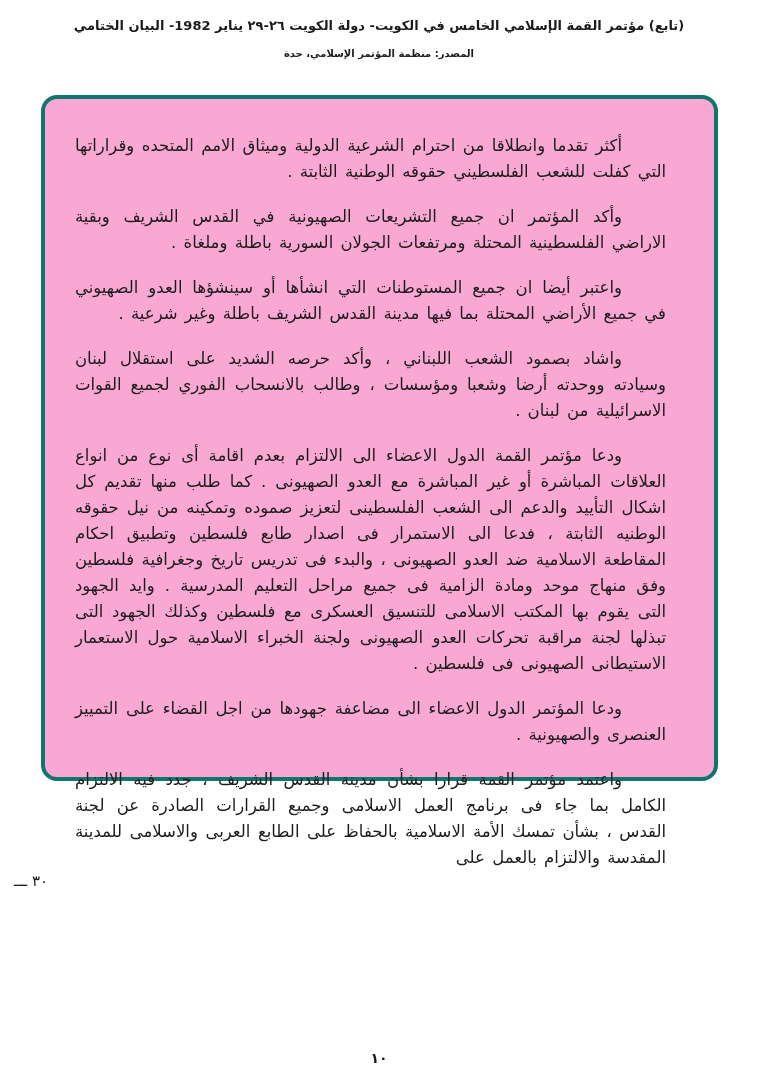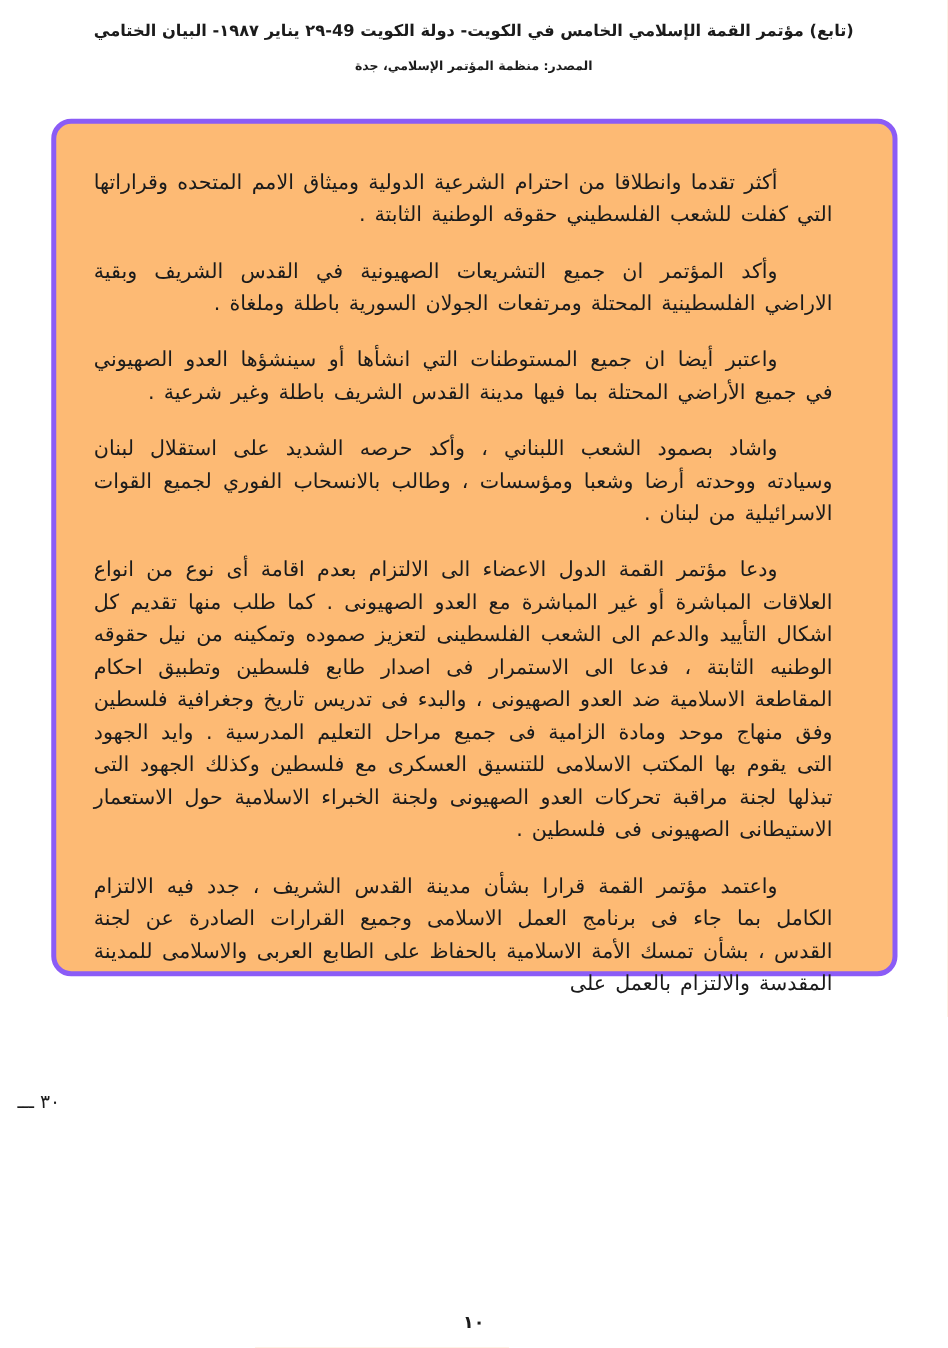--- a/index.html
+++ b/index.html
@@ -28,23 +28,23 @@
   }
   .header-source {
     margin-top:15px;
     font-size:10px;
     font-weight:700;
   }
   .content-frame {
     position:absolute;
     left:41px; top:95px;
     width:677px; height:686px;
-    border:4px solid #8b5cf6;
+    border:4px solid #0f766e;
     border-radius:16px;
-    background:#fdba74;
+    background:#f9a8d4;
   }
   .text-block {
     direction:rtl;
     text-align:justify;
     padding:34px 48px 18px 30px;
     font-size:16.5px;
     line-height:26px;
     word-spacing:2px;
   }
   .text-block p {
@@ -67,31 +67,32 @@
     font-size:14px;
     font-weight:700;
   }
 </style>
 </head>
 <body>
 
 <div class="page">
 
   <header class="doc-header">
-    <div class="header-title">(تابع) مؤتمر القمة الإسلامي الخامس في الكويت- دولة الكويت 49-٢٩ يناير ١٩٨٧- البيان الختامي</div>
+    <div class="header-title">(تابع) مؤتمر القمة الإسلامي الخامس في الكويت- دولة الكويت ٢٦-٢٩ يناير 1982- البيان الختامي</div>
     <div class="header-source">المصدر: منظمة المؤتمر الإسلامي، جدة</div>
   </header>
 
   <div class="content-frame">
     <div class="text-block">
       <p>أكثر تقدما وانطلاقا من احترام الشرعية الدولية وميثاق الامم المتحده وقراراتها التي كفلت للشعب الفلسطيني حقوقه الوطنية الثابتة .</p>
       <p>وأكد المؤتمر ان جميع التشريعات الصهيونية في القدس الشريف وبقية الاراضي الفلسطينية المحتلة ومرتفعات الجولان السورية باطلة وملغاة .</p>
       <p>واعتبر أيضا ان جميع المستوطنات التي انشأها أو سينشؤها العدو الصهيوني في جميع الأراضي المحتلة بما فيها مدينة القدس الشريف باطلة وغير شرعية .</p>
       <p>واشاد بصمود الشعب اللبناني ، وأكد حرصه الشديد على استقلال لبنان وسيادته ووحدته أرضا وشعبا ومؤسسات ، وطالب بالانسحاب الفوري لجميع القوات الاسرائيلية من لبنان .</p>
       <p>ودعا مؤتمر القمة الدول الاعضاء الى الالتزام بعدم اقامة أى نوع من انواع العلاقات المباشرة أو غير المباشرة مع العدو الصهيونى . كما طلب منها تقديم كل اشكال التأييد والدعم الى الشعب الفلسطينى لتعزيز صموده وتمكينه من نيل حقوقه الوطنيه الثابتة ، فدعا الى الاستمرار فى اصدار طابع فلسطين وتطبيق احكام المقاطعة الاسلامية ضد العدو الصهيونى ، والبدء فى تدريس تاريخ وجغرافية فلسطين وفق منهاج موحد ومادة الزامية فى جميع مراحل التعليم المدرسية . وايد الجهود التى يقوم بها المكتب الاسلامى للتنسيق العسكرى مع فلسطين وكذلك الجهود التى تبذلها لجنة مراقبة تحركات العدو الصهيونى ولجنة الخبراء الاسلامية حول الاستعمار الاستيطانى الصهيونى فى فلسطين .</p>
+      <p>ودعا المؤتمر الدول الاعضاء الى مضاعفة جهودها من اجل القضاء على التمييز العنصرى والصهيونية .</p>
       <p>واعتمد مؤتمر القمة قرارا بشأن مدينة القدس الشريف ، جدد فيه الالتزام الكامل بما جاء فى برنامج العمل الاسلامى وجميع القرارات الصادرة عن لجنة القدس ، بشأن تمسك الأمة الاسلامية بالحفاظ على الطابع العربى والاسلامى للمدينة المقدسة والالتزام بالعمل على</p>
       <p></p>
     </div>
   </div>
 
   <div class="margin-number">٣٠ ـــ</div>
 
   <div class="page-number">١٠</div>
 
 </div>

